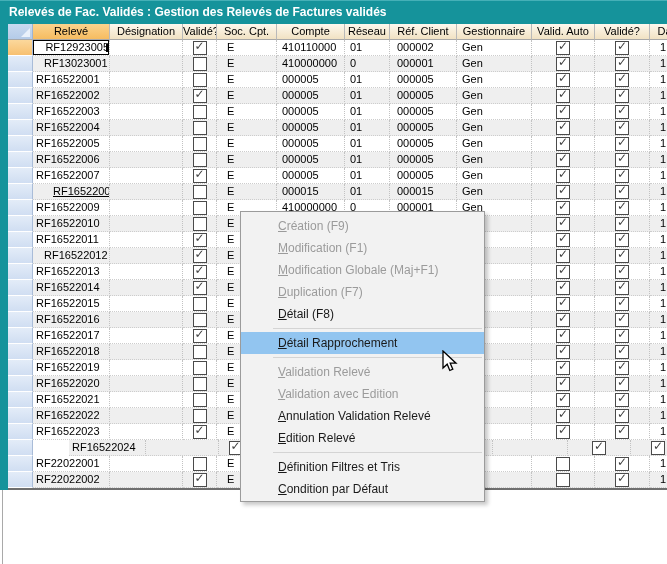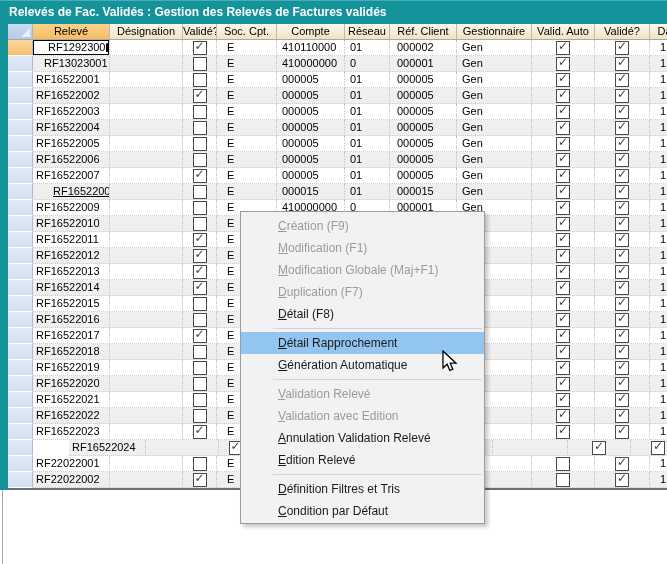--- a/index.html
+++ b/index.html
@@ -102,21 +102,21 @@
       <div class="hdr-cell" style="width: 45px;">Réseau</div>
       <div class="hdr-cell" style="width: 67px;">Réf. Client</div>
       <div class="hdr-cell" style="width: 75px;">Gestionnaire</div>
       <div class="hdr-cell" style="width: 63px;">Valid. Auto</div>
       <div class="hdr-cell" style="width: 55px;">Validé?</div>
       <div class="hdr-cell" style="width: 30px;">Da</div>
     </div>
   <div id="rows">
       <div class="data-row">
         <div class="cell rowhdr sel" style="width: 25px;"></div>
-        <div class="cell focused" style="width: 77px; padding-left: 15px;">RF12923005</div>
+        <div class="cell focused" style="width: 77px; padding-left: 3px; text-align: right;">RF12923005</div>
         <div class="cell" style="width: 73px;"></div>
         <div class="cell ck" style="width: 34px;">
           <div class="cb on"></div>
         </div>
         <div class="cell" style="width: 60px; padding-left: 10px;">E</div>
         <div class="cell" style="width: 68px; padding-left: 5px;">410110000</div>
         <div class="cell" style="width: 45px; padding-left: 5px;">01</div>
         <div class="cell" style="width: 67px; padding-left: 7px;">000002</div>
         <div class="cell" style="width: 75px; padding-left: 5px;">Gen</div>
         <div class="cell ck" style="width: 63px;">
@@ -362,21 +362,21 @@
         <div class="cell ck" style="width: 63px;">
           <div class="cb on"></div>
         </div>
         <div class="cell ck" style="width: 55px;">
           <div class="cb on"></div>
         </div>
         <div class="cell" style="width: 30px; padding-left: 10px;">1</div>
       </div>
       <div class="data-row odd">
         <div class="cell rowhdr" style="width: 25px;"></div>
-        <div class="cell" style="width: 77px; padding-left: 3px;">RF16522012</div>
+        <div class="cell" style="width: 77px; padding-left: 11px;">RF16522012</div>
         <div class="cell" style="width: 73px;"></div>
         <div class="cell ck" style="width: 34px;">
           <div class="cb on"></div>
         </div>
         <div class="cell" style="width: 60px; padding-left: 10px;">E</div>
         <div class="cell" style="width: 68px; padding-left: 5px;"></div>
         <div class="cell" style="width: 45px; padding-left: 5px;"></div>
         <div class="cell" style="width: 67px; padding-left: 7px;"></div>
         <div class="cell" style="width: 75px; padding-left: 5px;"></div>
         <div class="cell ck" style="width: 63px;">
@@ -675,21 +675,20 @@
 </div>
 
 <div class="menu" id="menu">
     <div class="mi disabled"><u>C</u>réation (F9)</div>
     <div class="mi disabled"><u>M</u>odification (F1)</div>
     <div class="mi disabled"><u>M</u>odification Globale (Maj+F1)</div>
     <div class="mi disabled"><u>D</u>uplication (F7)</div>
     <div class="mi"><u>D</u>étail (F8)</div>
     <div class="msep"></div>
     <div class="mi hl"><u>D</u>étail Rapprochement</div>
-    <div class="mi"><u>G</u>énération Automatique</div>
     <div class="msep"></div>
     <div class="mi disabled"><u>V</u>alidation Relevé</div>
     <div class="mi disabled"><u>V</u>alidation avec Edition</div>
     <div class="mi"><u>A</u>nnulation Validation Relevé</div>
     <div class="mi"><u>E</u>dition Relevé</div>
     <div class="msep"></div>
     <div class="mi"><u>D</u>éfinition Filtres et Tris</div>
     <div class="mi"><u>C</u>ondition par Défaut</div>
   </div>
 

